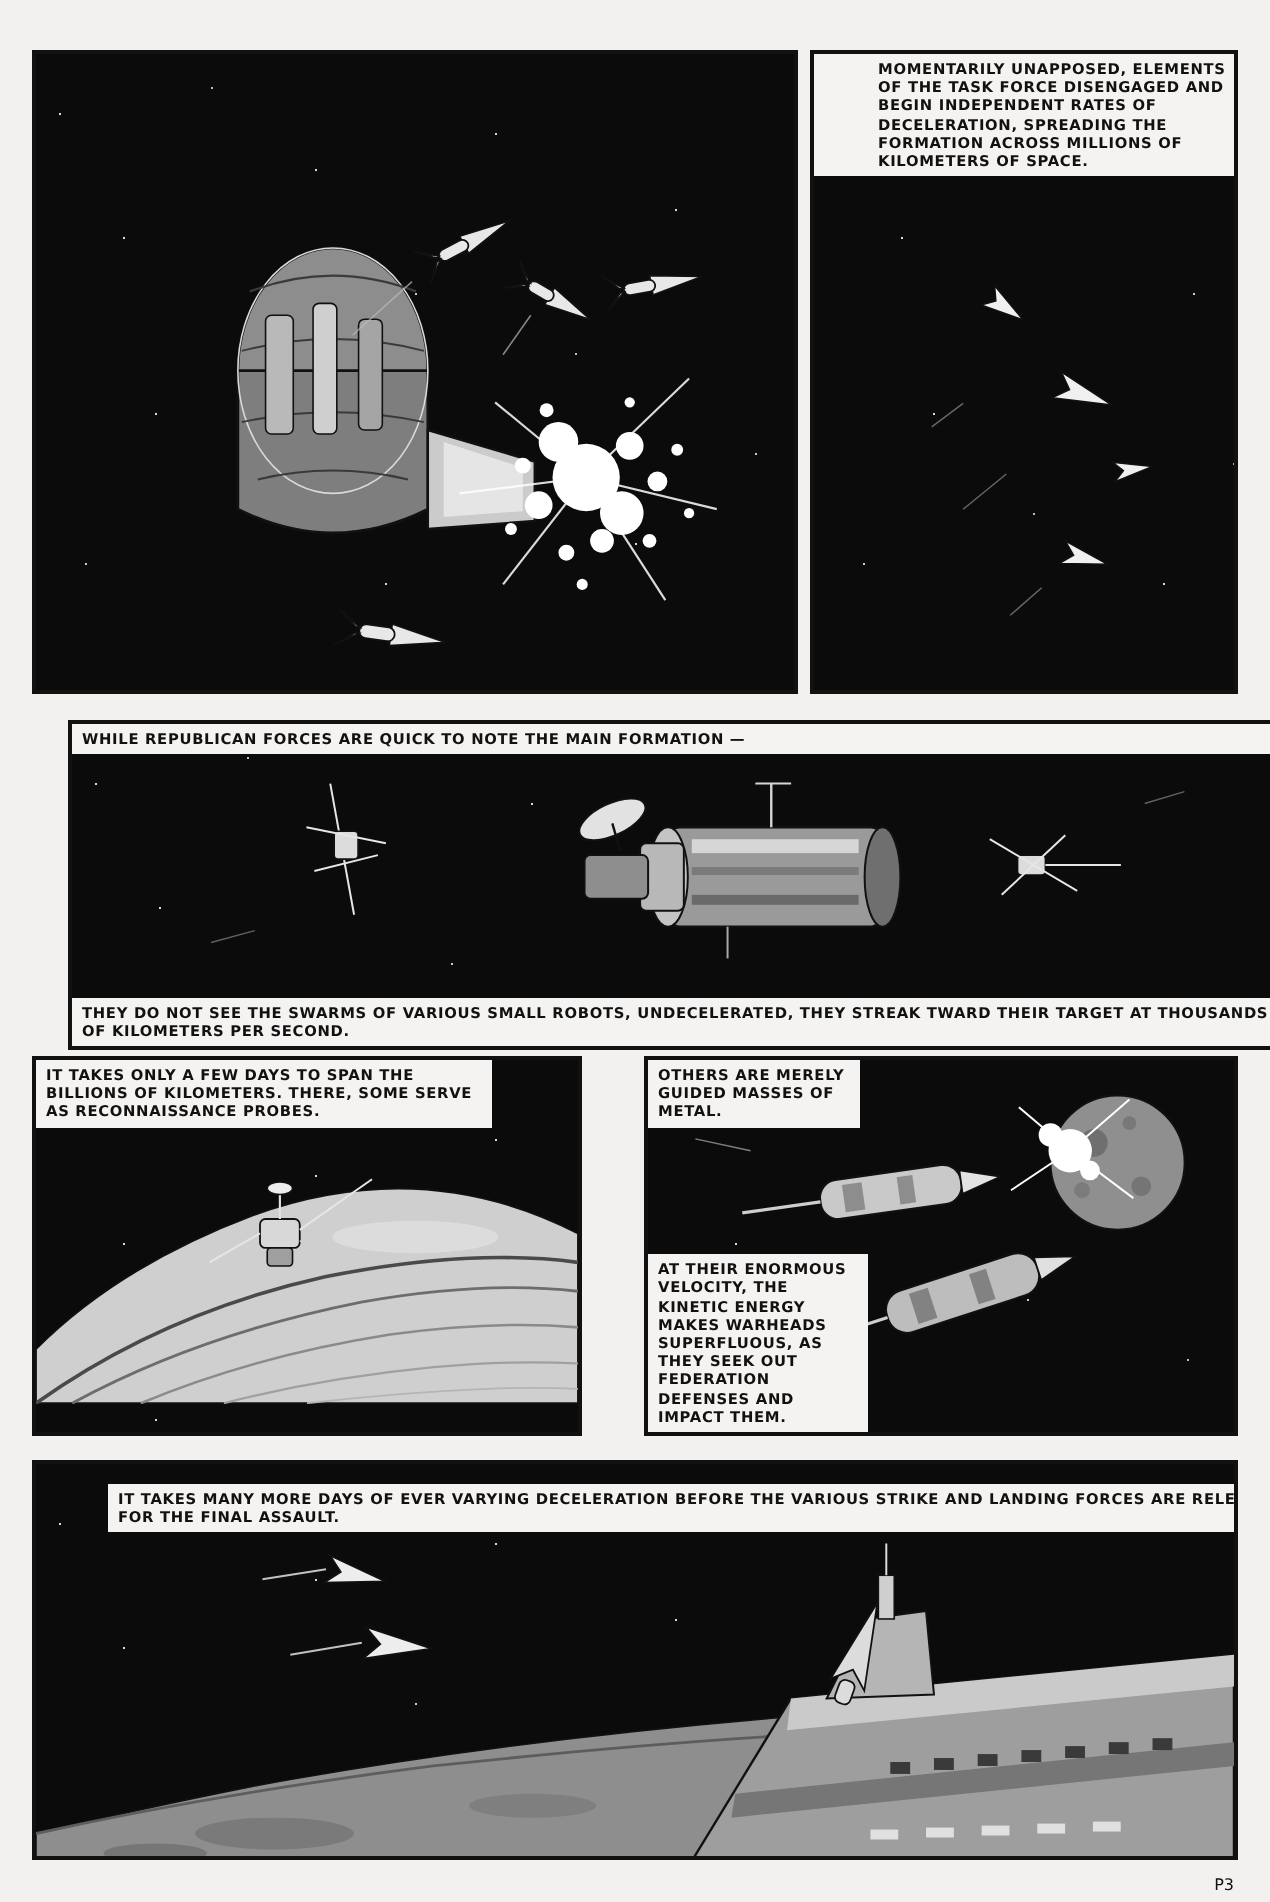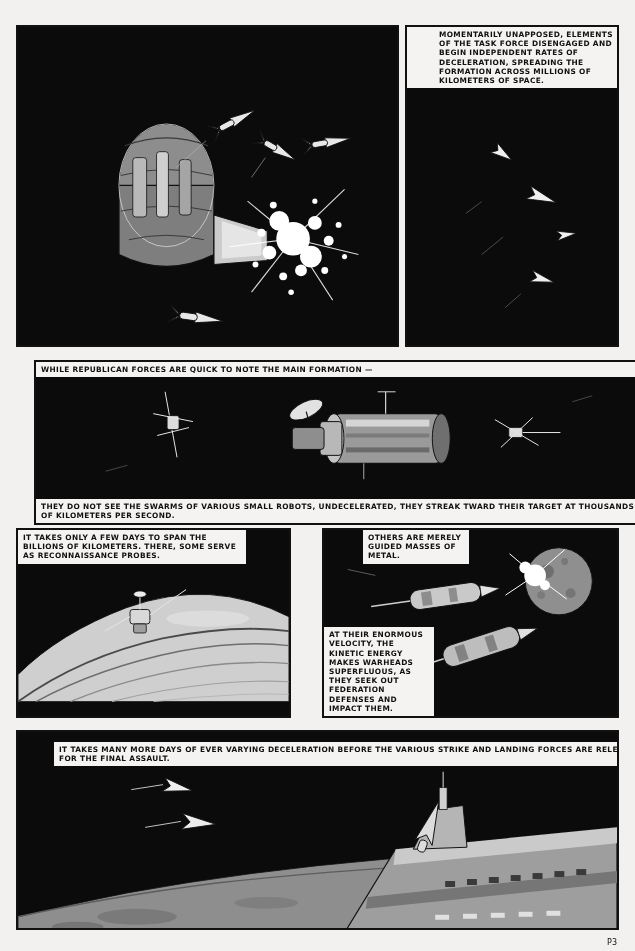--- a/index.html
+++ b/index.html
@@ -300,21 +300,21 @@
         <rect x="46" y="3" width="9" height="16" fill="#828282"></rect>
         <path d="M80 5 L100 11 L80 17 Z" fill="#e0e0e0" stroke="#111" stroke-width="0.8"></path>
         <line x1="0" y1="11" x2="-44" y2="11" stroke="#ffffff" stroke-width="1.6" opacity="0.8"></line>
       </g>
 
       <g stroke="#cccccc" stroke-width="0.7" opacity="0.6">
         <line x1="24" y1="40" x2="52" y2="46"></line>
         <line x1="30" y1="152" x2="58" y2="146"></line>
       </g>
     </svg>
-    <div class="caption noborder" style="left:0; top:0; width:106px;margin-left:39px;">OTHERS ARE MERELY GUIDED MASSES OF METAL.</div>
+    <div class="caption noborder" style="left:0; top:0; width:106px;">OTHERS ARE MERELY GUIDED MASSES OF METAL.</div>
     <div class="caption noborder" style="left:0; bottom:0; width:110px;margin-top:40px;">AT THEIR ENORMOUS VELOCITY, THE KINETIC ENERGY MAKES WARHEADS SUPERFLUOUS, AS THEY SEEK OUT FEDERATION DEFENSES AND IMPACT THEM.</div>
   </div>
 
   <div class="panel" style="left:16px; top:730px; width:603px; height:200px;">
     <div class="stars"></div>
     <svg class="art" viewBox="0 0 603 200" preserveAspectRatio="none">
 
       <path d="M0 200 L603 200 L603 150 Q500 118 370 128 Q230 140 110 162 Q50 174 0 186 Z" fill="#8e8e8e" stroke="#111" stroke-width="0.8"></path>
       <path d="M0 186 Q90 166 200 152 Q330 138 430 134" fill="none" stroke="#5d5d5d" stroke-width="1.4"></path>
       <ellipse cx="120" cy="186" rx="40" ry="8" fill="#7a7a7a"></ellipse>

